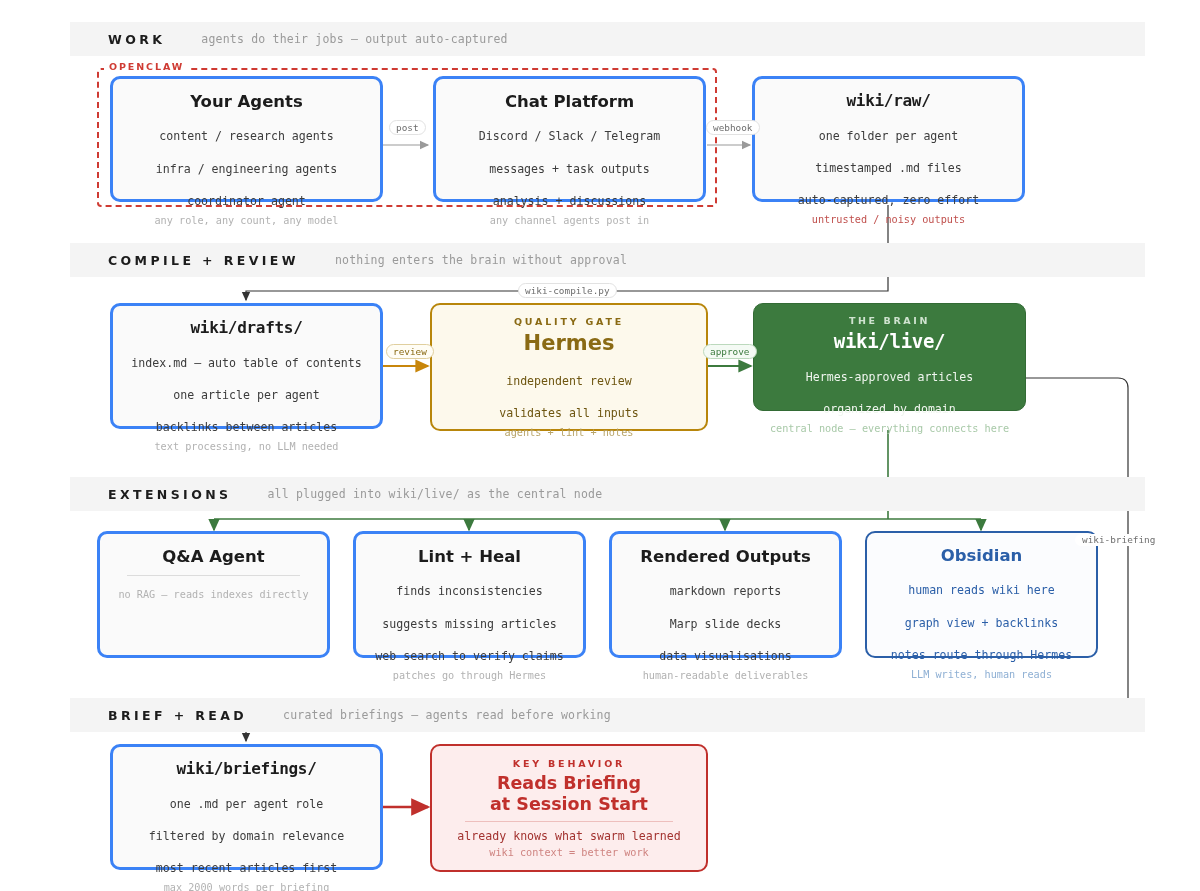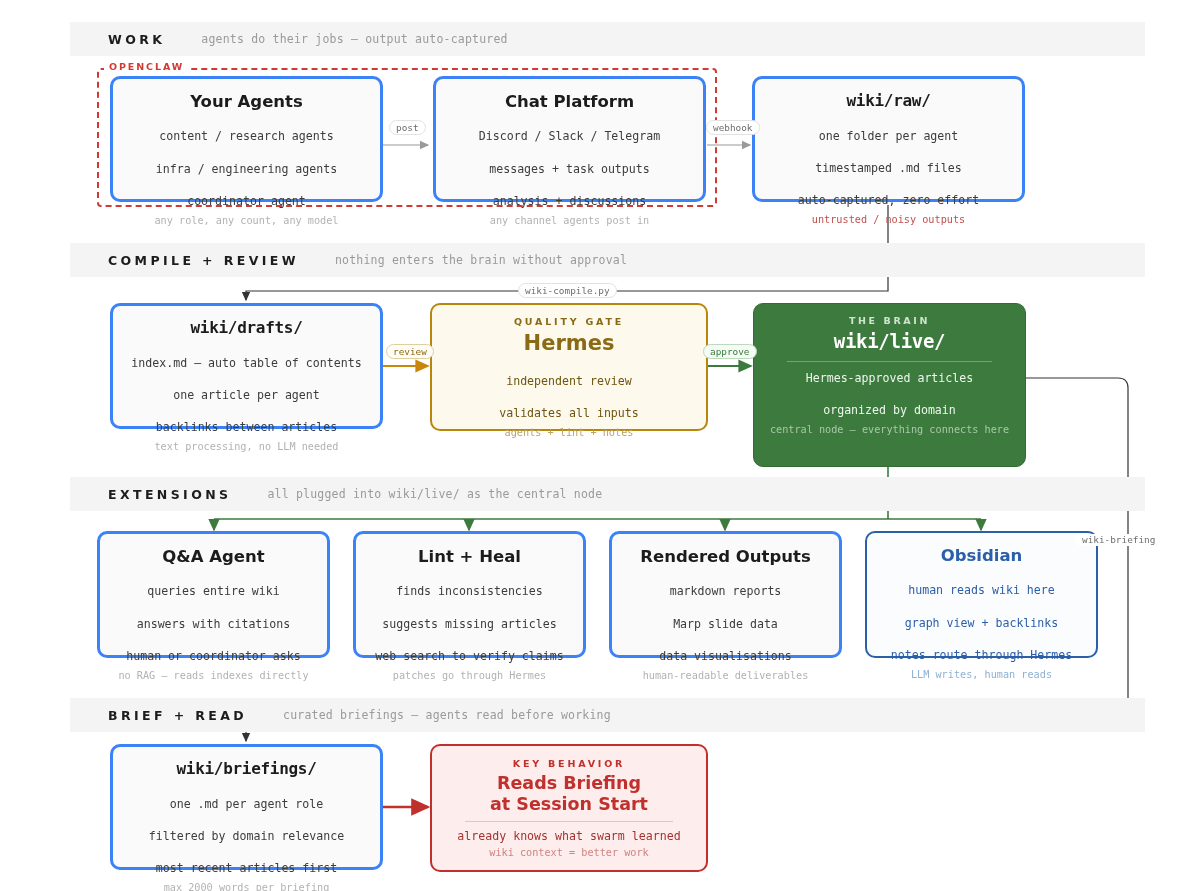--- a/index.html
+++ b/index.html
@@ -237,59 +237,54 @@
     <div class="kicker">QUALITY GATE</div>
     <div class="title" style="font-size:21px">Hermes</div>
     <div class="rule"></div>
     <div class="lines">
       <span>independent review</span>
       <span>validates all inputs</span>
     </div>
     <div class="foot">agents + lint + notes</div>
   </div>
 
-  <div class="node brain" style="left:753px;top:303px;width:273px;height:164px;padding-top:11px">
+  <div class="node brain" style="left:753px;top:303px;width:273px;height:108px;padding-top:11px">
     <div class="kicker">THE BRAIN</div>
     <div class="title mono" style="font-size:19px">wiki/live/</div>
     <div class="rule"></div>
     <div class="lines">
       <span>Hermes-approved articles</span>
       <span>organized by domain</span>
     </div>
     <div class="foot">central node — everything connects here</div>
   </div>
 
   <div class="node" style="left:97px;top:531px;width:233px;height:127px">
     <div class="title">Q&amp;A Agent</div>
     <div class="rule"></div>
-    <div class="lines">
-      <span>queries entire wiki</span>
-      <span>answers with citations</span>
-      <span>human or coordinator asks</span>
-    </div>
     <div class="foot">no RAG — reads indexes directly</div>
   </div>
 
   <div class="node" style="left:353px;top:531px;width:233px;height:127px">
     <div class="title">Lint + Heal</div>
     <div class="rule"></div>
     <div class="lines">
       <span>finds inconsistencies</span>
       <span>suggests missing articles</span>
       <span>web search to verify claims</span>
     </div>
     <div class="foot">patches go through Hermes</div>
   </div>
 
   <div class="node" style="left:609px;top:531px;width:233px;height:127px">
     <div class="title">Rendered Outputs</div>
     <div class="rule"></div>
     <div class="lines">
       <span>markdown reports</span>
-      <span>Marp slide data</span>
+      <span>Marp slide decks</span>
       <span>data visualisations</span>
     </div>
     <div class="foot">human-readable deliverables</div>
   </div>
 
   <div class="node obsidian" style="left:865px;top:531px;width:233px;height:127px">
     <div class="title">Obsidian</div>
     <div class="rule"></div>
     <div class="lines">
       <span>human reads wiki here</span>

